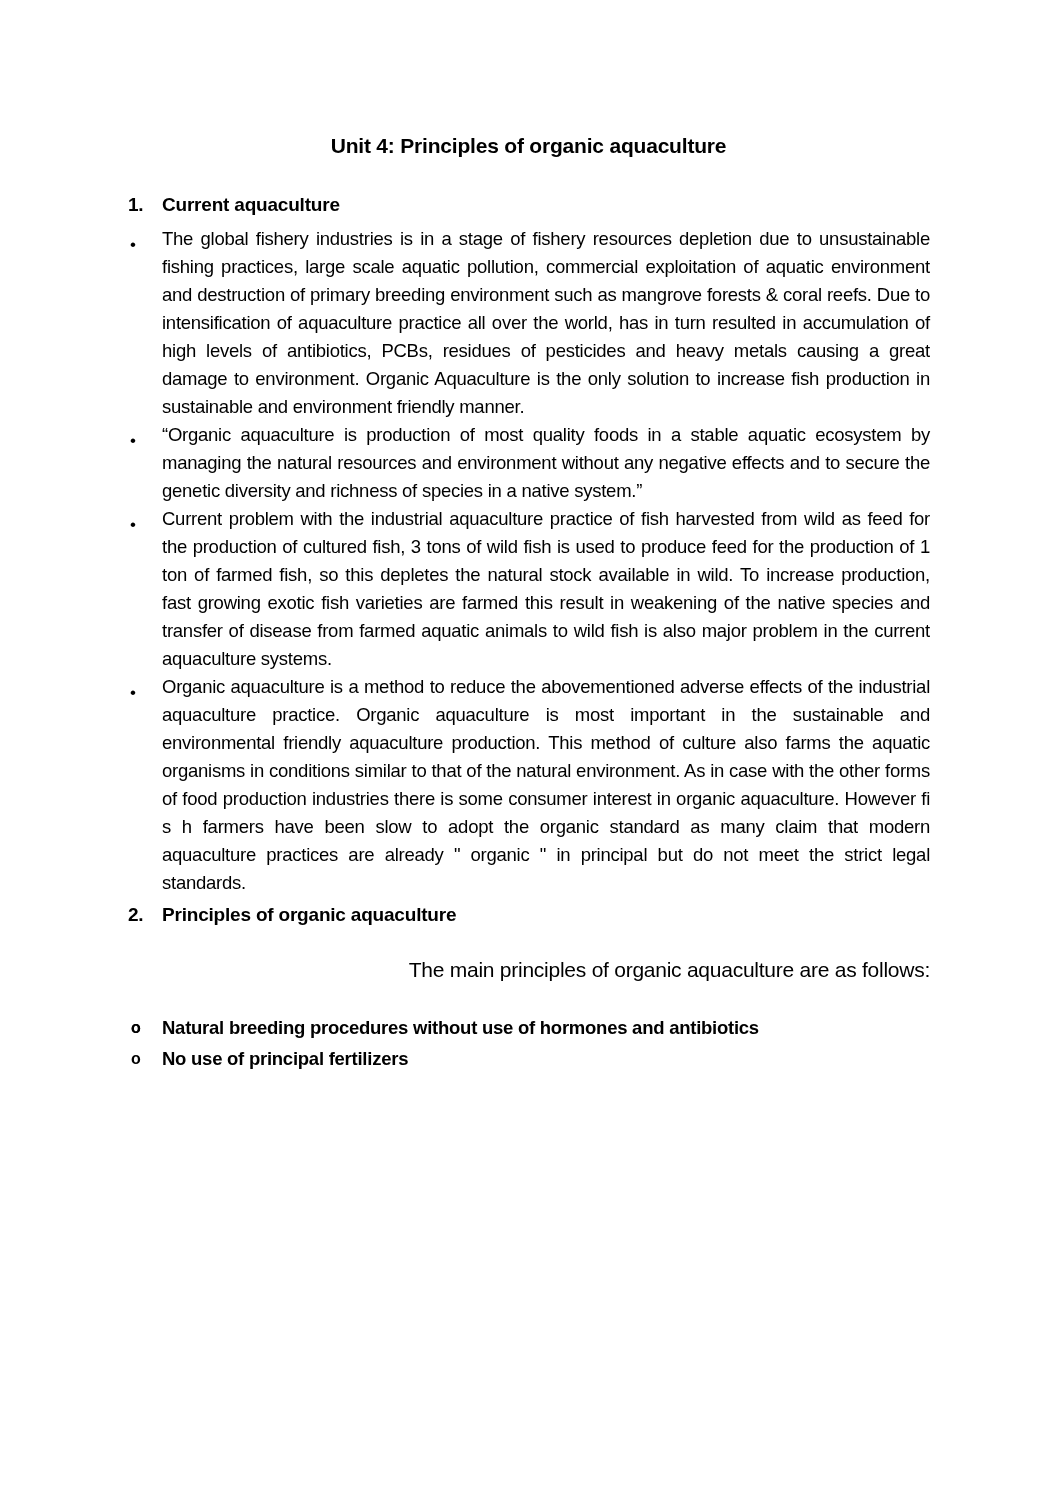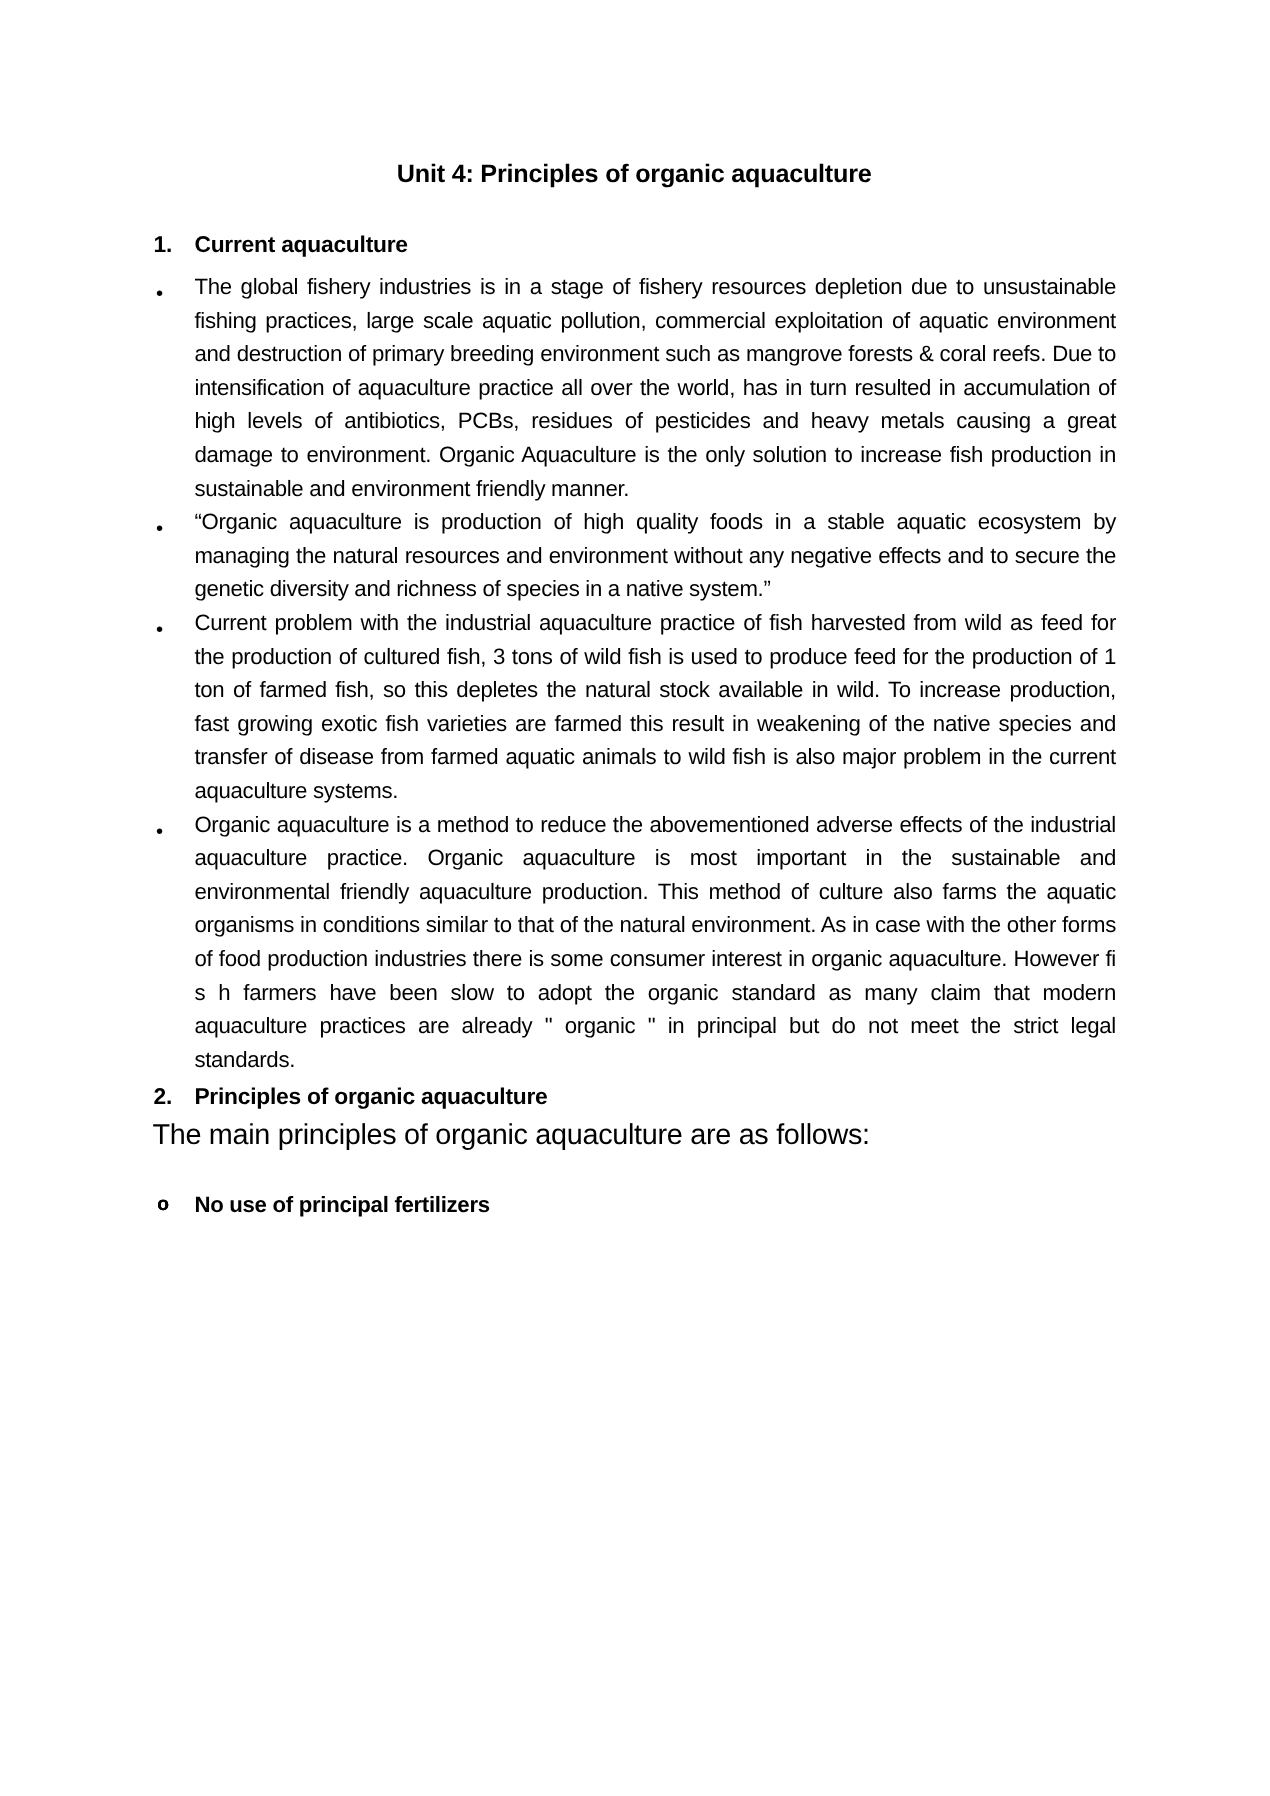--- a/index.html
+++ b/index.html
@@ -52,24 +52,25 @@
     line-height: 39.5px;
   }
   .bullet-item .btext {
     font-size: 18.5px;
     line-height: 28px;
     letter-spacing: -0.25px;
     text-align: justify;
     text-justify: inter-word;
   }
   .intro-line {
-    margin-top: 8px;
-    font-size: 24px;
+    margin-top: 32px;
+    font-size: 21px;
     line-height: 24px;
     letter-spacing: -0.25px;
+    text-align: right;
   }
   .principles-list { margin-top: 30px; }
   .principle-item {
     position: relative;
     padding-left: 35px;
     font-weight: bold;
     font-size: 18.5px;
     line-height: 31px;
     letter-spacing: -0.25px;
   }
@@ -97,21 +98,21 @@
 
     <div class="bullet-list">
 
       <div class="bullet-item">
         <span class="marker">•</span>
         <p class="btext">The global fishery industries is in a stage of fishery resources depletion due to unsustainable fishing practices, large scale aquatic pollution, commercial exploitation of aquatic environment and destruction of primary breeding environment such as mangrove forests &amp; coral reefs. Due to intensification of aquaculture practice all over the world, has in turn resulted in accumulation of high levels of antibiotics, PCBs, residues of pesticides and heavy metals causing a great damage to environment. Organic Aquaculture is the only solution to increase fish production in sustainable and environment friendly manner.</p>
       </div>
 
       <div class="bullet-item">
         <span class="marker">•</span>
-        <p class="btext">“Organic aquaculture is production of high quality foods in a stable aquatic ecosystem by managing the natural resources and environment without any negative effects and to secure the genetic diversity and richness of species in a native system.”</p>
+        <p class="btext">“Organic aquaculture is production of most quality foods in a stable aquatic ecosystem by managing the natural resources and environment without any negative effects and to secure the genetic diversity and richness of species in a native system.”</p>
       </div>
 
       <div class="bullet-item">
         <span class="marker">•</span>
         <p class="btext">Current problem with the industrial aquaculture practice of fish harvested from wild as feed for the production of cultured fish, 3 tons of wild fish is used to produce feed for the production of 1 ton of farmed fish, so this depletes the natural stock available in wild. To increase production, fast growing exotic fish varieties are farmed this result in weakening of the native species and transfer of disease from farmed aquatic animals to wild fish is also major problem in the current aquaculture systems.</p>
       </div>
 
       <div class="bullet-item">
         <span class="marker">•</span>
         <p class="btext">Organic aquaculture is a method to reduce the abovementioned adverse effects of the industrial aquaculture practice. Organic aquaculture is most important in the sustainable and environmental friendly aquaculture production. This method of culture also farms the aquatic organisms in conditions similar to that of the natural environment. As in case with the other forms of food production industries there is some consumer interest in organic aquaculture. However fi s h farmers have been slow to adopt the organic standard as many claim that modern aquaculture practices are already " organic " in principal but do not meet the strict legal standards.</p>
@@ -127,20 +128,21 @@
     <p class="intro-line">The main principles of organic aquaculture are as follows:</p>
 
     <div class="principles-list">
 
       <div class="principle-item">
         <span class="marker">o</span>
       </div>
 
       <div class="principle-item">
         <span class="marker">o</span>
+        <span>Natural breeding procedures without use of hormones and antibiotics</span>
       </div>
 
       <div class="principle-item">
         <span class="marker">o</span>
         <span>No use of principal fertilizers</span>
       </div>
 
     </div>
 
   </div>

